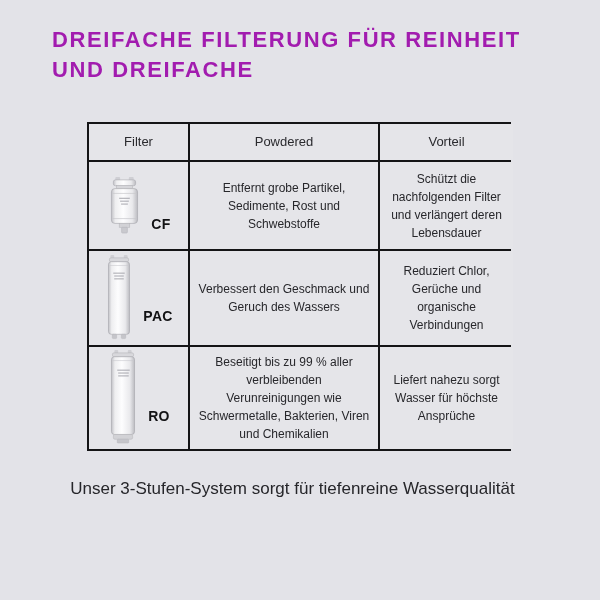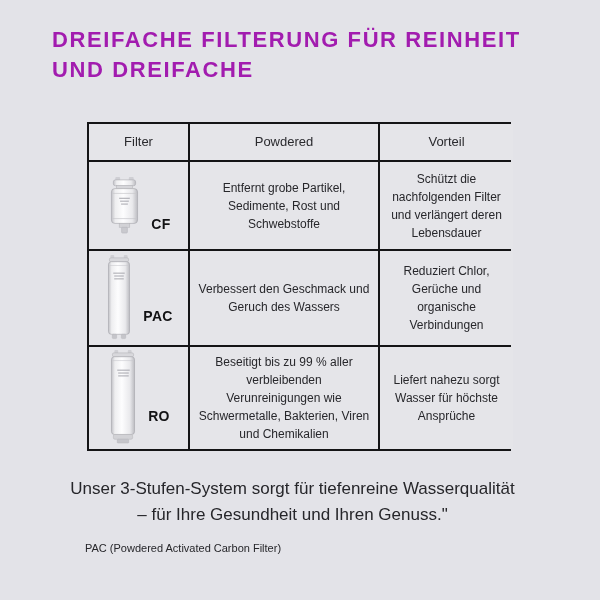--- a/index.html
+++ b/index.html
@@ -179,20 +179,18 @@
       </svg>
       <span class="filter-code">RO</span>
     </div>
     <div class="cell">Beseitigt bis zu 99 % aller verbleibenden Verunreinigungen wie Schwermetalle, Bakterien, Viren und Chemikalien</div>
     <div class="cell vorteil">Liefert nahezu sorgt Wasser für höchste Ansprüche</div>
 
   </div>
 
   <p class="quote">
     <span>Unser 3-Stufen-System sorgt für tiefenreine Wasserqualität</span>
-    <span>– für Ihre Gesundheit und Ihren Genuss."</span>
   </p>
 
   <div class="abbr">
-    <div>PAC (Powdered Activated Carbon Filter)</div>
   </div>
 
 </div>
 
 </body></html>

